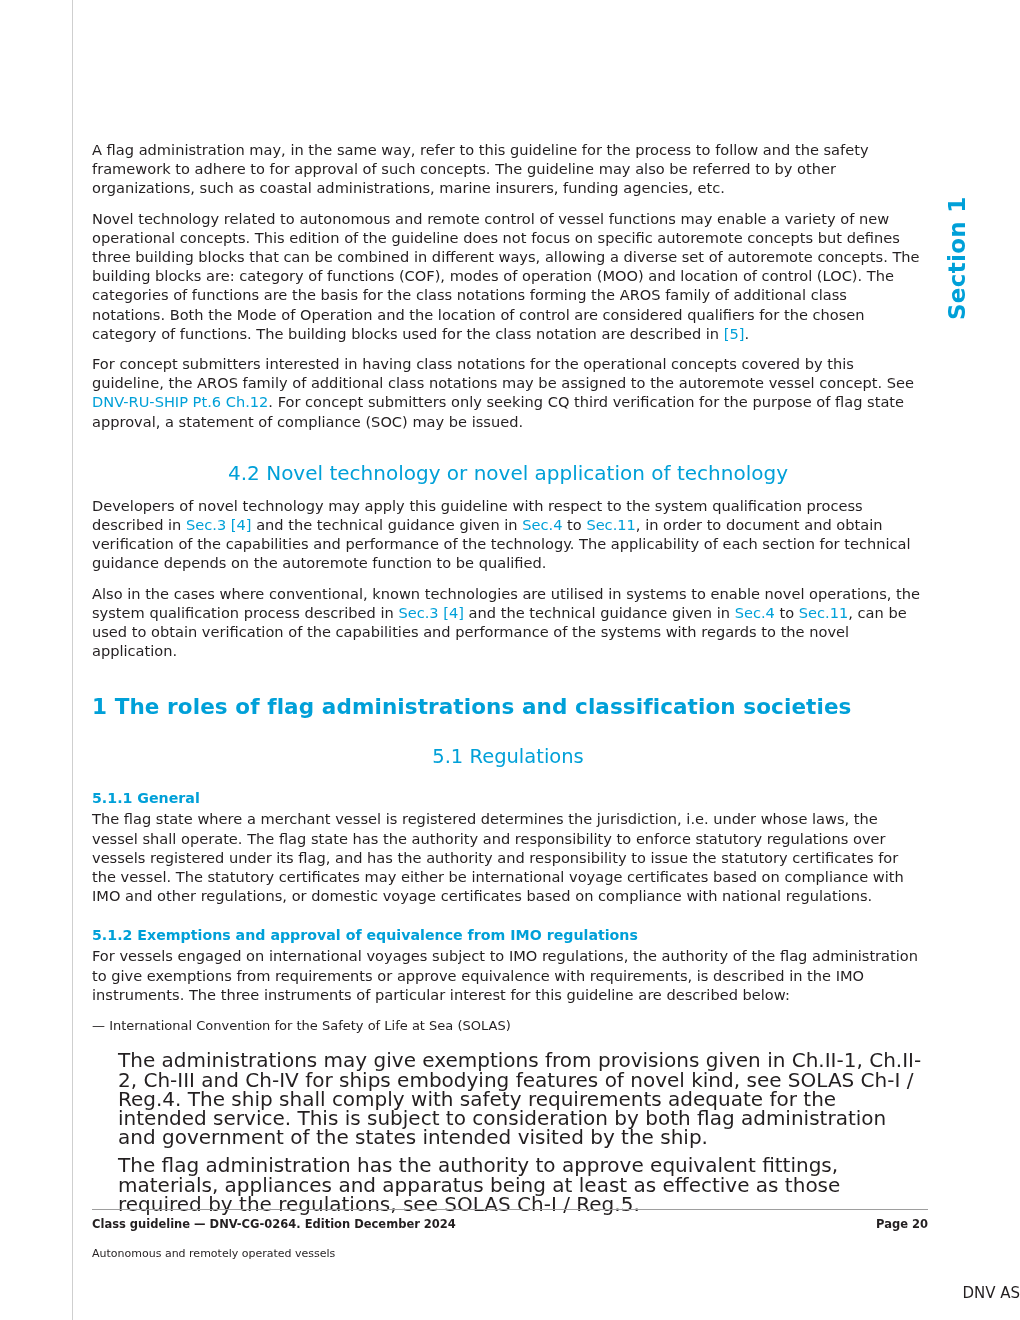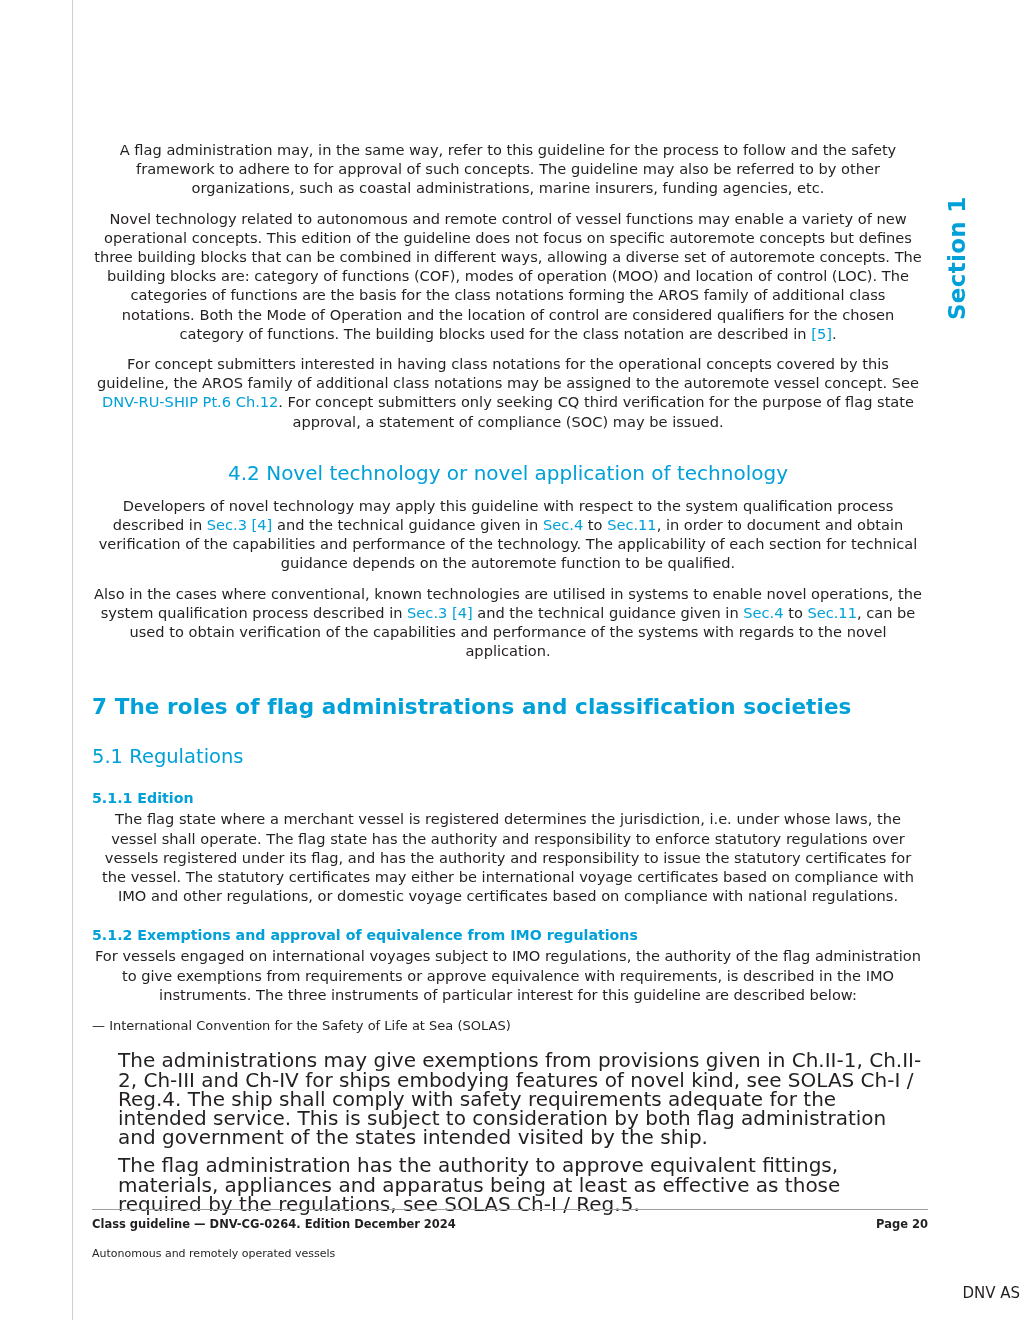--- a/index.html
+++ b/index.html
@@ -45,21 +45,21 @@
     letter-spacing: .3px;
     writing-mode: vertical-rl;
     transform: rotate(180deg);
     text-align: left;
     font-family: "DejaVu Sans", sans-serif;
   }
   p.body {
     font-size: 14.6px;
     line-height: 19.2px;
     margin: 0 0 11px 0;
-    text-align: center;
+    text-align: left;
   }
   a.ref, .ref {
     color: #00a0d8;
     text-decoration: none;
   }
   .bold { font-weight: normal; }
   h2.h-major {
     color: #00a0d8;
     font-size: 21.5px;
     font-weight: bold;
@@ -71,20 +71,21 @@
     font-size: 20px;
     font-weight: normal;
     margin: 30px 0 11px 0;
     text-align: center;
   }
   h3.h-minor {
     color: #00a0d8;
     font-size: 19.5px;
     font-weight: normal;
     margin: 26px 0 10px 0;
+    text-align: center;
   }
   h4.h-small {
     color: #00a0d8;
     font-size: 14.2px;
     font-weight: bold;
     margin: 22px 0 3px 0;
   }
   .dash-item {
     font-size: 13px;
     line-height: 19.2px;
@@ -148,25 +149,25 @@
     <p class="body"><span>Novel technology related to autonomous and remote control of vessel functions may enable a variety of new operational concepts. This edition of the guideline does not focus on specific autoremote concepts but defines three building blocks that can be combined in different ways, allowing a diverse set of autoremote concepts. The building blocks are: category of functions (COF), modes of operation (MOO) and location of control (LOC). The categories of functions are the basis for the class notations forming the AROS family of additional class notations. Both the Mode of Operation and the location of control are considered qualifiers for the chosen category of functions. The building blocks used for the class notation are described in </span><span class="ref">[5]</span><span>.</span></p>
 
     <p class="body"><span>For concept submitters interested in having class notations for the operational concepts covered by this guideline, the </span><span class="bold">AROS</span><span> family of additional class notations may be assigned to the autoremote vessel concept. See </span><span class="ref">DNV-RU-SHIP Pt.6 Ch.12</span><span>. For concept submitters only seeking CQ third verification for the purpose of flag state approval, a statement of compliance (SOC) may be issued.</span></p>
 
     <h2 class="h-sub">4.2 Novel technology or novel application of technology</h2>
 
     <p class="body"><span>Developers of novel technology may apply this guideline with respect to the system qualification process described in </span><span class="ref">Sec.3 [4]</span><span> and the technical guidance given in </span><span class="ref">Sec.4</span><span> to </span><span class="ref">Sec.11</span><span>, in order to document and obtain verification of the capabilities and performance of the technology. The applicability of each section for technical guidance depends on the autoremote function to be qualified.</span></p>
 
     <p class="body"><span>Also in the cases where conventional, known technologies are utilised in systems to enable novel operations, the system qualification process described in </span><span class="ref">Sec.3 [4]</span><span> and the technical guidance given in </span><span class="ref">Sec.4</span><span> to </span><span class="ref">Sec.11</span><span>, can be used to obtain verification of the capabilities and performance of the systems with regards to the novel application.</span></p>
 
-    <h2 class="h-major">7 The roles of flag administrations and classification societies</h2>
+    <h2 class="h-major">1 The roles of flag administrations and classification societies</h2>
 
     <h3 class="h-minor">5.1 Regulations</h3>
 
-    <h4 class="h-small">5.1.1 Edition</h4>
+    <h4 class="h-small">5.1.1 General</h4>
     <p class="body">The flag state where a merchant vessel is registered determines the jurisdiction, i.e. under whose laws, the vessel shall operate. The flag state has the authority and responsibility to enforce statutory regulations over vessels registered under its flag, and has the authority and responsibility to issue the statutory certificates for the vessel. The statutory certificates may either be international voyage certificates based on compliance with IMO and other regulations, or domestic voyage certificates based on compliance with national regulations.</p>
 
     <h4 class="h-small">5.1.2 Exemptions and approval of equivalence from IMO regulations</h4>
     <p class="body">For vessels engaged on international voyages subject to IMO regulations, the authority of the flag administration to give exemptions from requirements or approve equivalence with requirements, is described in the IMO instruments. The three instruments of particular interest for this guideline are described below:</p>
 
     <p class="dash-item">— International Convention for the Safety of Life at Sea (SOLAS)</p>
     <p class="indent-p">The administrations may give exemptions from provisions given in Ch.II-1, Ch.II-2, Ch-III and Ch-IV for ships embodying features of novel kind, see SOLAS Ch-I / Reg.4. The ship shall comply with safety requirements adequate for the intended service. This is subject to consideration by both flag administration and government of the states intended visited by the ship.</p>
     <p class="indent-p">The flag administration has the authority to approve equivalent fittings, materials, appliances and apparatus being at least as effective as those required by the regulations, see SOLAS Ch-I / Reg.5.</p>
 
   </div>

